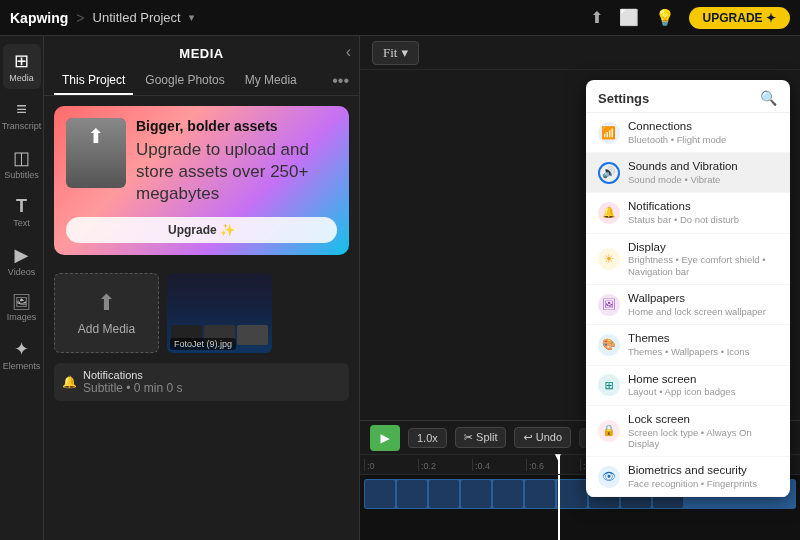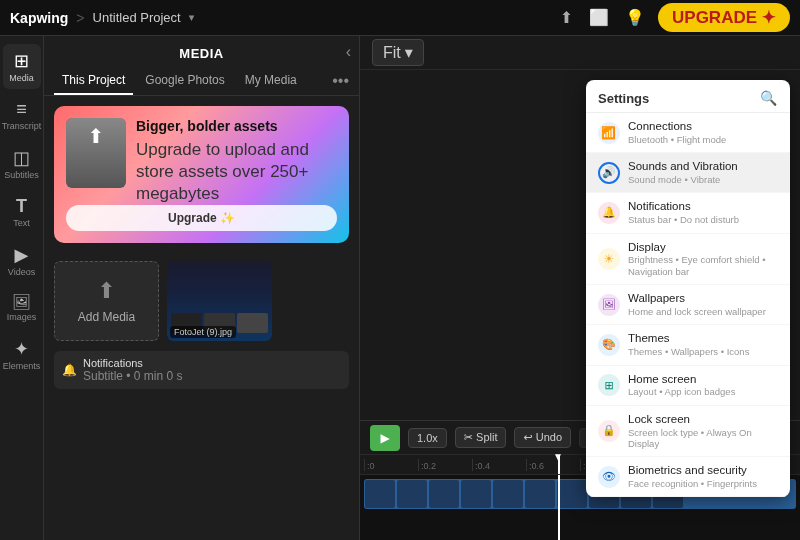--- a/index.html
+++ b/index.html
@@ -53,25 +53,25 @@
       color: #aaa;
       cursor: pointer;
       font-size: 16px;
       padding: 3px;
       display: flex;
       align-items: center;
       justify-content: center;
     }
     .upgrade-btn {
       background: #f5c800;
-      color: #b91c1c;
+      color: #0f172a;
       border: none;
       border-radius: 16px;
       padding: 4px 14px;
-      font-size: 17px;
+      font-size: 12px;
       font-weight: 700;
       cursor: pointer;
       display: flex;
       align-items: center;
       gap: 4px;
     }
 
     
     .main-layout {
       display: flex;
@@ -235,21 +235,21 @@
       margin-bottom: 4px;
     }
     .upgrade-card-text p {
       font-size: 17px;
       color: #333;
       line-height: 1.3;
     }
     .upgrade-card-btn {
       display: block;
       width: calc(100% - 0px);
-      margin-top: 0;
+      margin-top: 12px;
       background: rgba(255,255,255,0.85);
       border: none;
       border-radius: 20px;
       padding: 6px;
       font-size: 12px;
       font-weight: 600;
       color: #333;
       cursor: pointer;
       text-align: center;
     }
@@ -355,25 +355,26 @@
       padding: 0 12px;
       gap: 8px;
       border-bottom: 1px solid #2a2a2a;
     }
     .fit-btn {
       background: #2a2a2a;
       border: 1px solid #444;
       color: #ccc;
       border-radius: 4px;
       padding: 3px 10px;
-      font-size: 16px;
+      font-size: 13px;
       cursor: pointer;
       display: flex;
       align-items: center;
       gap: 4px;
+      font-family: Liberation Serif, serif;
     }
 
     
     .canvas-viewport {
       flex: 1;
       display: flex;
       align-items: center;
       justify-content: center;
       position: relative;
       background: #1a1a1a;

